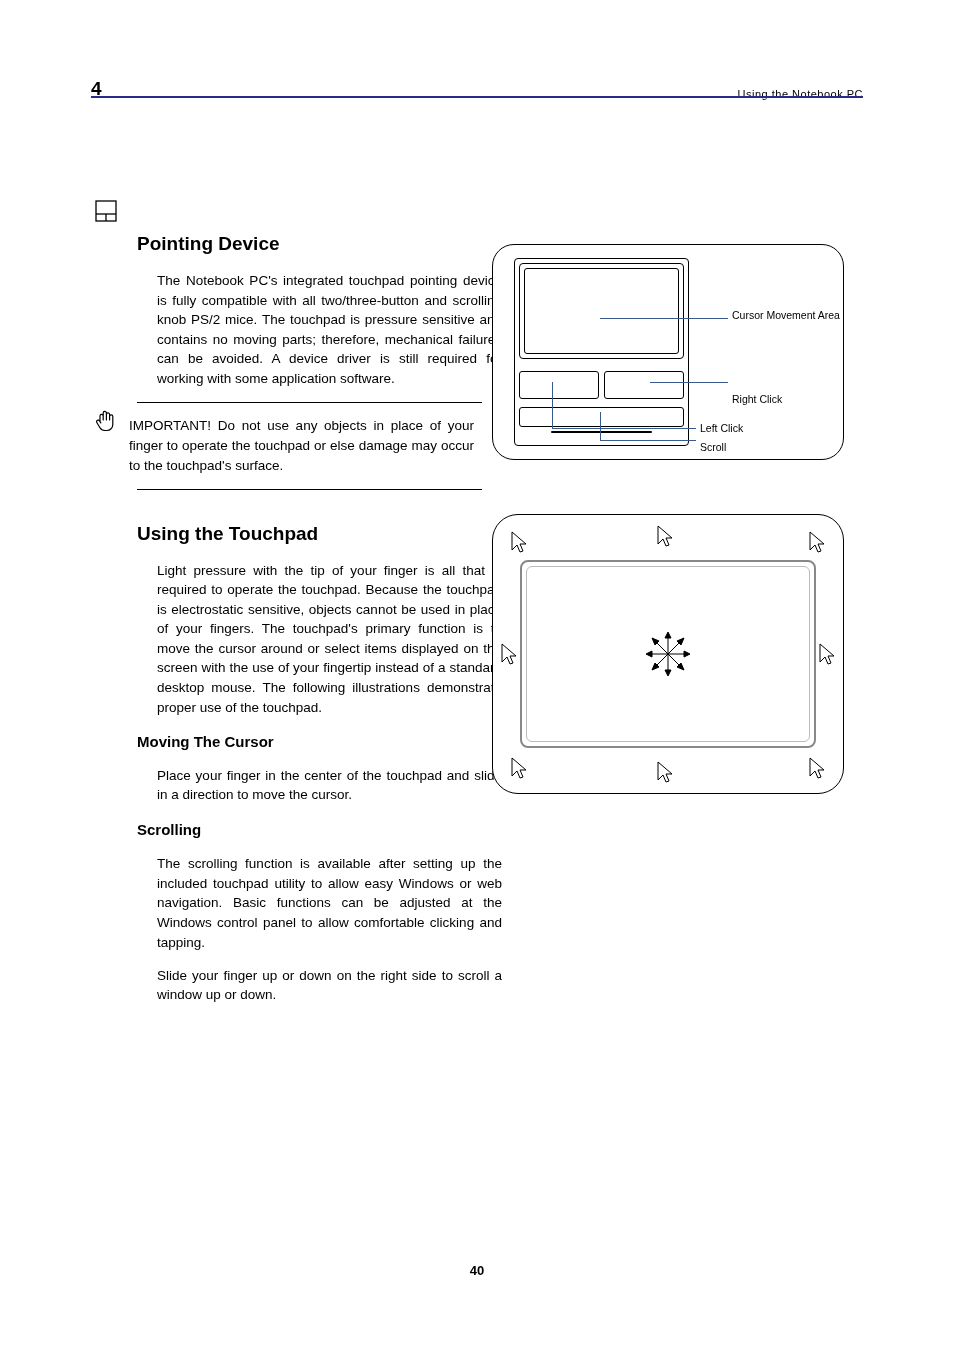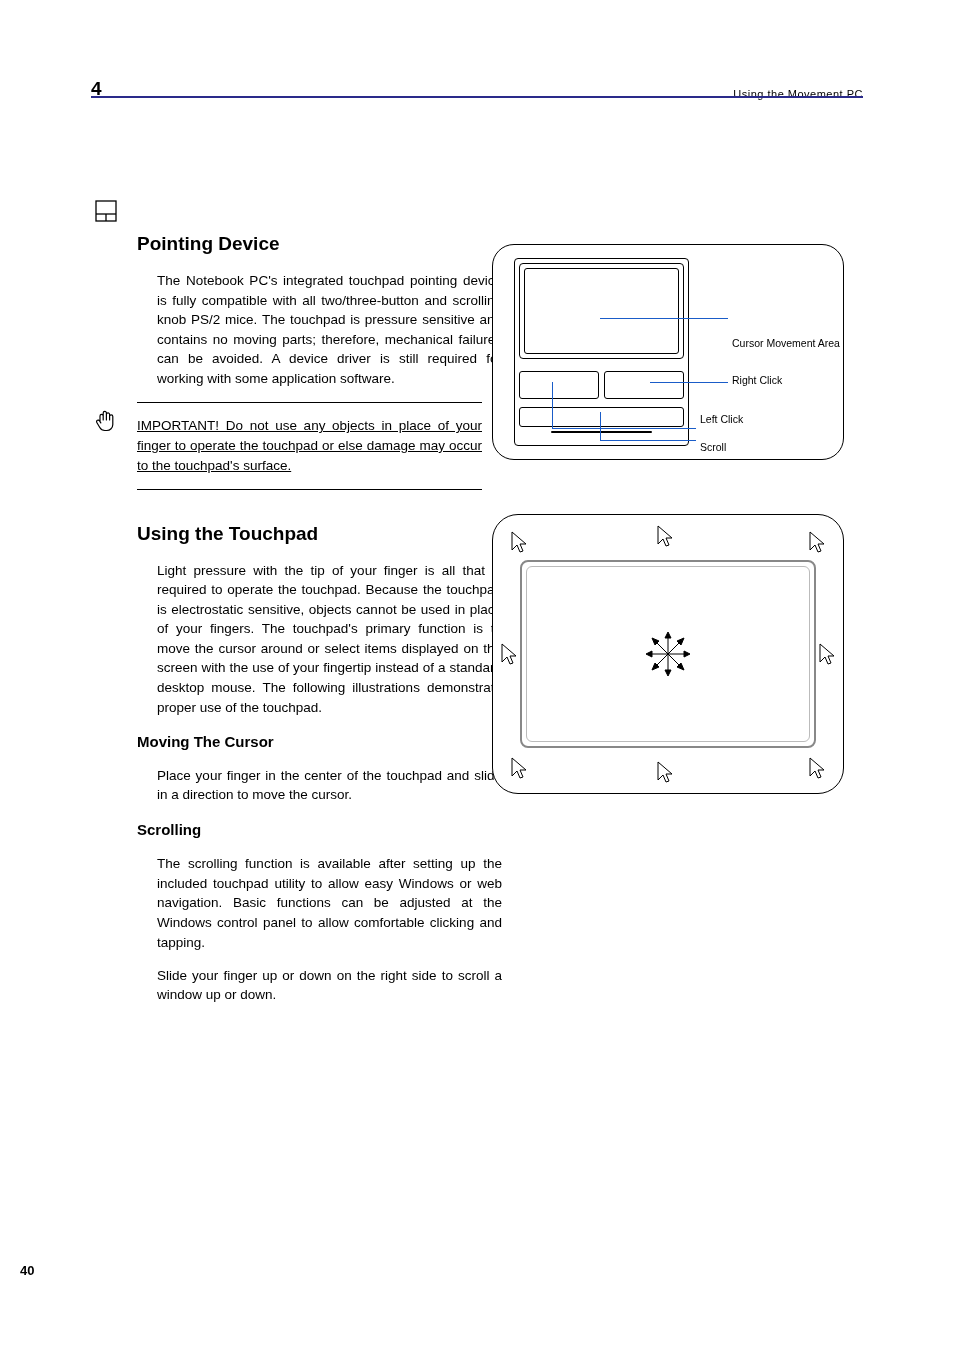--- a/index.html
+++ b/index.html
@@ -36,46 +36,44 @@
     top: 96px;
     left: 91px;
     right: 91px;
     height: 2px;
     background: #2a2a8a;
   }
   .page-num {
     position: absolute;
     bottom: 70px;
     left: 0; right: 0;
-    text-align: left;
+    text-align: center;
     font-weight: bold;
     font-size: 13px;
-    margin-left: 20px;
   }
 
   .section-title {
     font-size: 19px;
     font-weight: bold;
     margin: 38px 0 6px 35px;
   }
   .subtitle {
     font-size: 15px;
     font-weight: bold;
     margin: 4px 0 6px 35px;
   }
   .body-block {
     margin-left: 55px;
     max-width: 345px;
     text-align: justify;
   }
   .note-block {
-    margin-left: 35px;
+    margin-left: 27px;
     max-width: 345px;
     text-align: justify;
-    text-decoration: underline;
   }
   .note-rule {
     margin: 10px 0 8px 35px;
     width: 345px;
     border-top: 1px solid #000;
   }
 
   .margin-icon {
     position: absolute;
     left: 95px;
@@ -175,21 +173,21 @@
     width: 48px; height: 48px;
   }
 </style>
 </head>
 <body>
 
 <div class="page">
 
   <div class="header-bar">
     <span class="header-num">4</span>
-    <span class="header-txt">Using the Movement PC</span>
+    <span class="header-txt">Using the Notebook PC</span>
   </div>
   <div class="header-rule"></div>
 
   <div class="margin-icon" style="top:200px">
     <svg width="22" height="22" viewBox="0 0 22 22">
       <rect x="1" y="1" width="20" height="20" fill="none" stroke="#000" stroke-width="1.3"></rect>
       <line x1="1" y1="14" x2="21" y2="14" stroke="#000" stroke-width="1.3"></line>
       <line x1="11" y1="14" x2="11" y2="21" stroke="#000" stroke-width="1.3"></line>
     </svg>
   </div>
@@ -227,26 +225,26 @@
         </div>
       <div class="tp-btn-row1">
         <div class="tp-btn-left"></div>
         <div class="tp-btn-right"></div>
       </div>
       <div class="tp-scroll"></div>
       <div class="tp-scroll2"></div>
     </div>
 
     <div class="leader" style="top:74px; left:108px; width:128px;"></div>
-    <div class="lbl" style="top:64px; left:240px;margin-top:28px;">Cursor Movement Area</div>
+    <div class="lbl" style="top:64px; left:240px;">Cursor Movement Area</div>
     <div class="leader" style="top:138px; left:158px; width:78px;"></div>
-    <div class="lbl" style="top:129px; left:240px;">Right Click</div>
+    <div class="lbl" style="top:148px; left:240px;">Right Click</div>
     <div class="leader" style="top:138px; left:60px; width:1px; height:46px; background:#1a5cc8;"></div>
     <div class="leader" style="top:184px; left:60px; width:144px;"></div>
-    <div class="lbl" style="top:168px; left:208px;">Left Click</div>
+    <div class="lbl" style="top:177px; left:208px;">Left Click</div>
     <div class="leader" style="top:168px; left:108px; width:1px; height:28px; background:#1a5cc8;"></div>
     <div class="leader" style="top:196px; left:108px; width:96px;"></div>
 
     <div class="lbl" style="top:196px; left:208px;text-align:center;">Scroll</div>
   </div>
 
   <div class="fig2">
     <div class="rounded-frame"></div>
     <div class="fig2-pad">
         <div class="fig2-pad-inner"></div>

